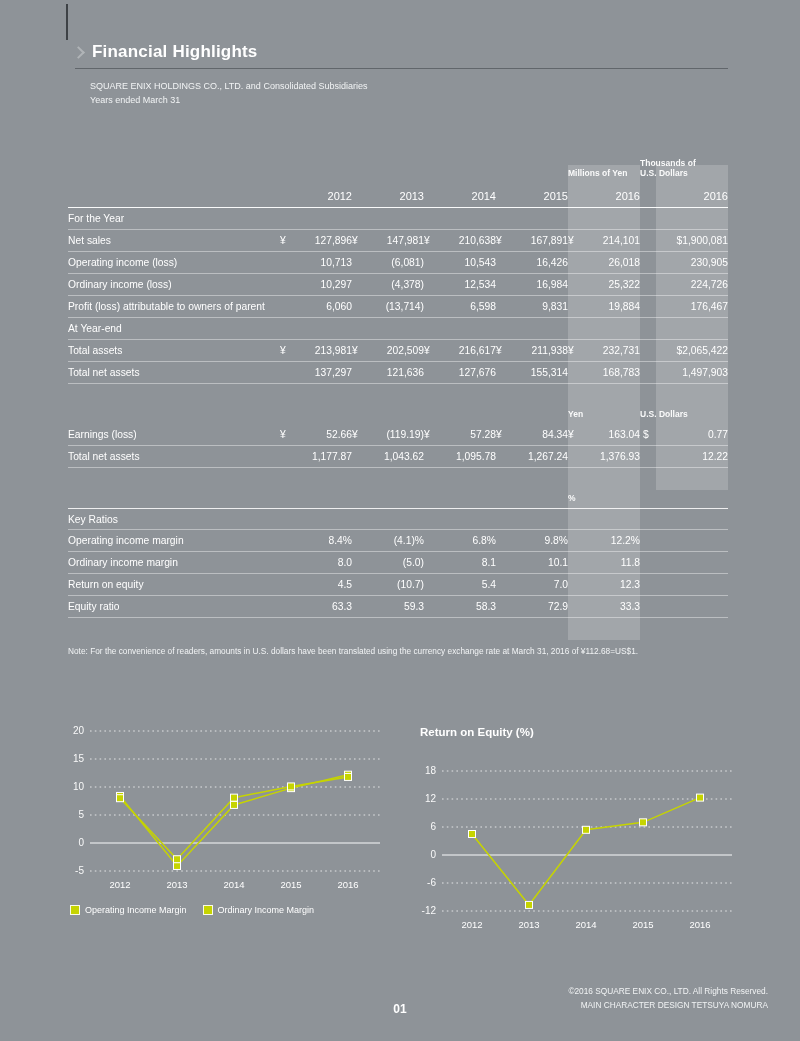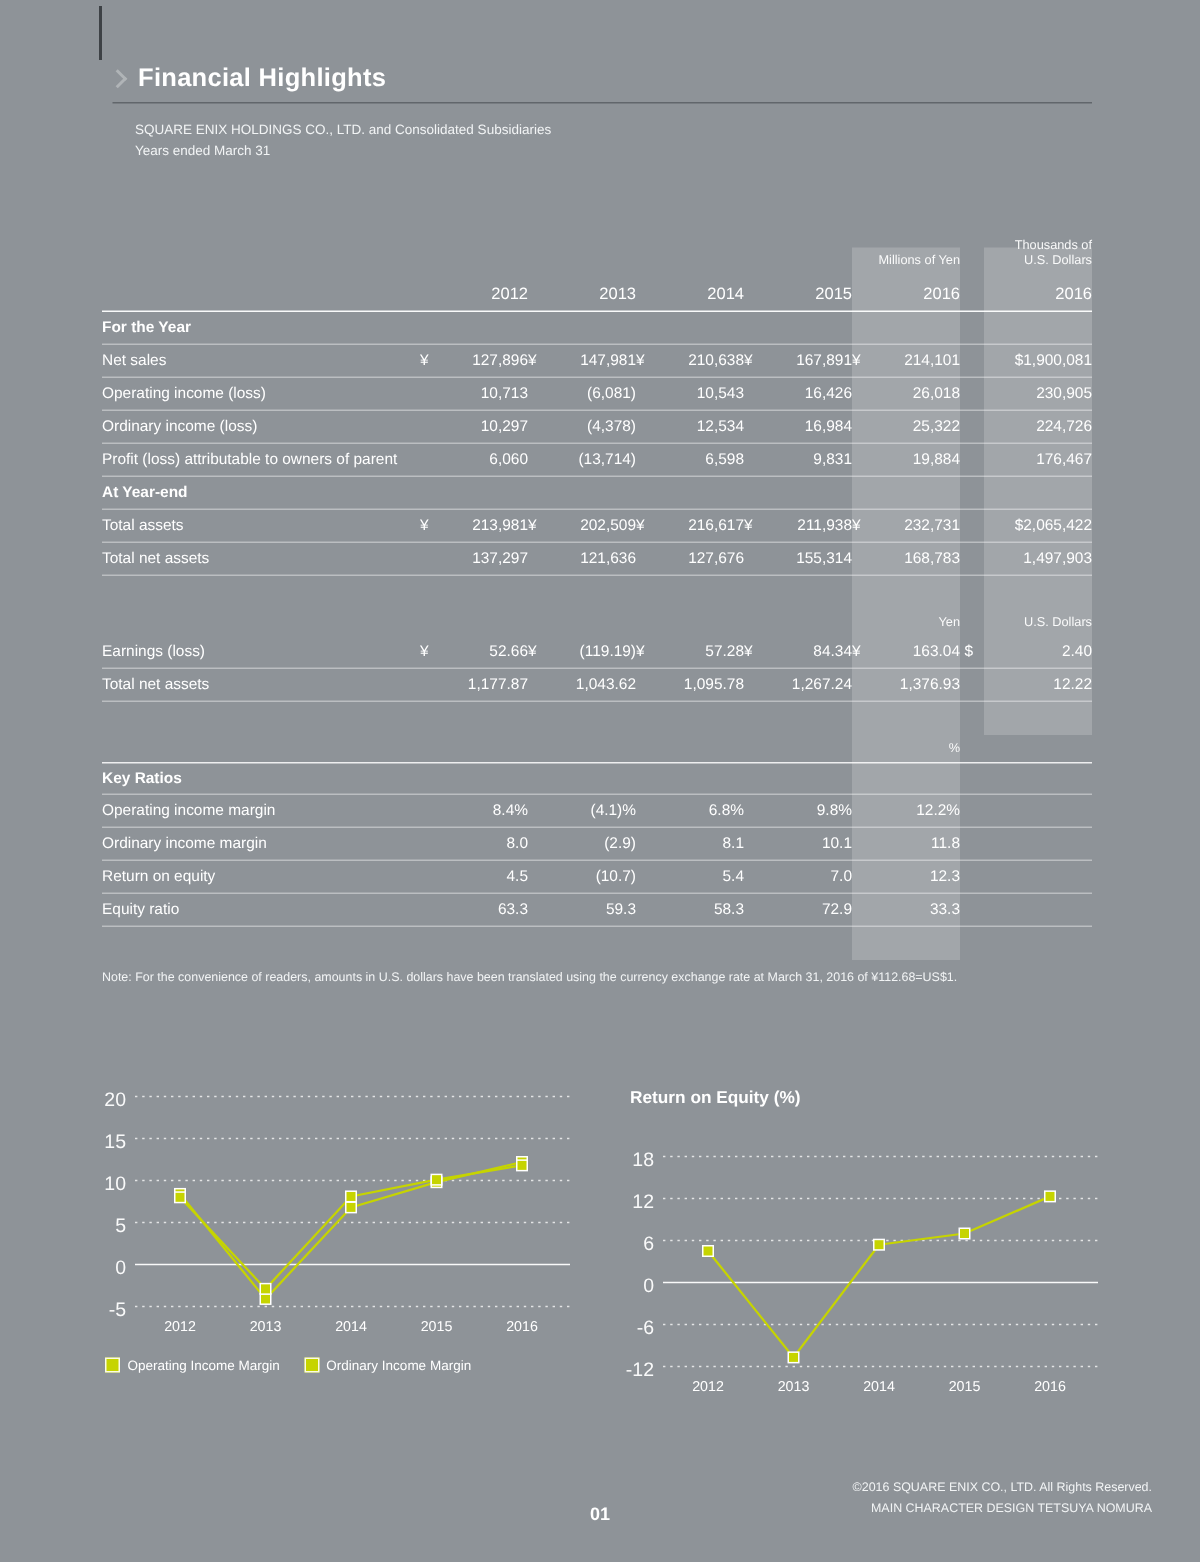--- a/index.html
+++ b/index.html
@@ -19,39 +19,39 @@
   .table-wrap{position:absolute;left:68px;top:140px;width:660px;}
   .band{position:absolute;background:rgba(255,255,255,0.18);z-index:0;}
   .band-yen{left:500px;top:25px;width:72px;height:475px;}
   .band-usd{left:588px;top:25px;width:72px;height:325px;}
   #table-body{position:relative;z-index:1;}
 
   .trow{display:grid;grid-template-columns:212px 72px 72px 72px 72px 72px 88px;align-items:center;box-sizing:border-box;}
   .trow.units{height:44px;align-items:end;padding-bottom:6px;font-size:8.5px;color:rgba(255,255,255,0.95);}
   .trow.years{height:24px;border-bottom:1px solid rgba(255,255,255,0.95);}
   .trow.data,.trow.section{height:22px;border-bottom:1px solid rgba(255,255,255,0.4);}
-  .trow.section{font-weight:bold;}
+  .trow.section{font-weight:normal;}
   .trow.topline{border-top:1px solid rgba(255,255,255,0.85);}
   .trow.spacer{height:40px;align-items:end;padding-bottom:5px;font-size:8.5px;color:rgba(255,255,255,0.95);}
   .tlabel{font-size:10.3px;color:#ffffff;}
   .section-label{grid-column:1 / -1;}
   .tcell{display:flex;justify-content:space-between;align-items:center;font-size:10.3px;color:#ffffff;}
   .tcell.last{padding-left:3px;box-sizing:border-box;}
   .yr{display:block;text-align:right;font-size:11px;color:#ffffff;}
   .yr.last{padding-left:16px;box-sizing:border-box;}
-  .unit-cell{display:block;text-align:right;}
+  .unit-cell{display:block;text-align:left;font-weight:bold;}
   .two-line span{display:block;line-height:9.5px;}
 
   .note{position:absolute;left:68px;top:646px;width:680px;font-size:8.3px;color:#f2f4f5;}
 
   .chart{position:absolute;top:726px;width:312px;}
   .chart-title{font-size:11.5px;font-weight:bold;color:#ffffff;margin-bottom:28px;}
   .chart-body{display:flex;}
   .yticks{position:relative;width:22px;height:150px;}
-  .ytick{position:absolute;right:6px;font-size:13px;color:rgba(255,255,255,0.95);}
+  .ytick{position:absolute;right:6px;font-size:10px;color:rgba(255,255,255,0.95);}
   .plot-slot{width:290px;height:150px;}
   .xlabels{position:relative;height:14px;margin-top:3px;}
   .xtick{position:absolute;top:0;width:30px;text-align:center;font-size:9.5px;color:#ffffff;}
   .legend{display:flex;gap:16px;margin-top:12px;margin-left:2px;align-items:center;}
   .legend-item{display:flex;align-items:center;gap:5px;font-size:9px;color:#ffffff;}
   .swatch{width:8px;height:8px;border:1px solid rgba(255,255,255,0.9);box-sizing:content-box;}
 
   .page-num{position:absolute;left:0;top:1002px;width:100%;text-align:center;font-size:12px;font-weight:bold;color:#ffffff;}
   .footer-right{position:absolute;right:32px;top:984px;text-align:right;font-size:8.3px;line-height:14px;color:#f2f4f5;}
 </style>
@@ -277,21 +277,21 @@
         <div class="tcell">
           <span class="cur">¥</span>
           <span class="val">84.34</span>
         </div>
         <div class="tcell">
           <span class="cur">¥</span>
           <span class="val">163.04</span>
         </div>
         <div class="tcell last">
           <span class="cur">$</span>
-          <span class="val">2.40</span>
+          <span class="val">0.77</span>
         </div>
       </div>
       <div class="trow data">
         <div class="tlabel">Total net assets</div>
         <div class="tcell">
           <span class="cur"></span>
           <span class="val">1,177.87</span>
         </div>
         <div class="tcell">
           <span class="cur"></span>
@@ -349,21 +349,21 @@
         </div>
       </div>
       <div class="trow data">
         <div class="tlabel">Ordinary income margin</div>
         <div class="tcell">
           <span class="cur"></span>
           <span class="val">8.0</span>
         </div>
         <div class="tcell">
           <span class="cur"></span>
-          <span class="val">(2.9)</span>
+          <span class="val">(5.0)</span>
         </div>
         <div class="tcell">
           <span class="cur"></span>
           <span class="val">8.1</span>
         </div>
         <div class="tcell">
           <span class="cur"></span>
           <span class="val">10.1</span>
         </div>
         <div class="tcell">

